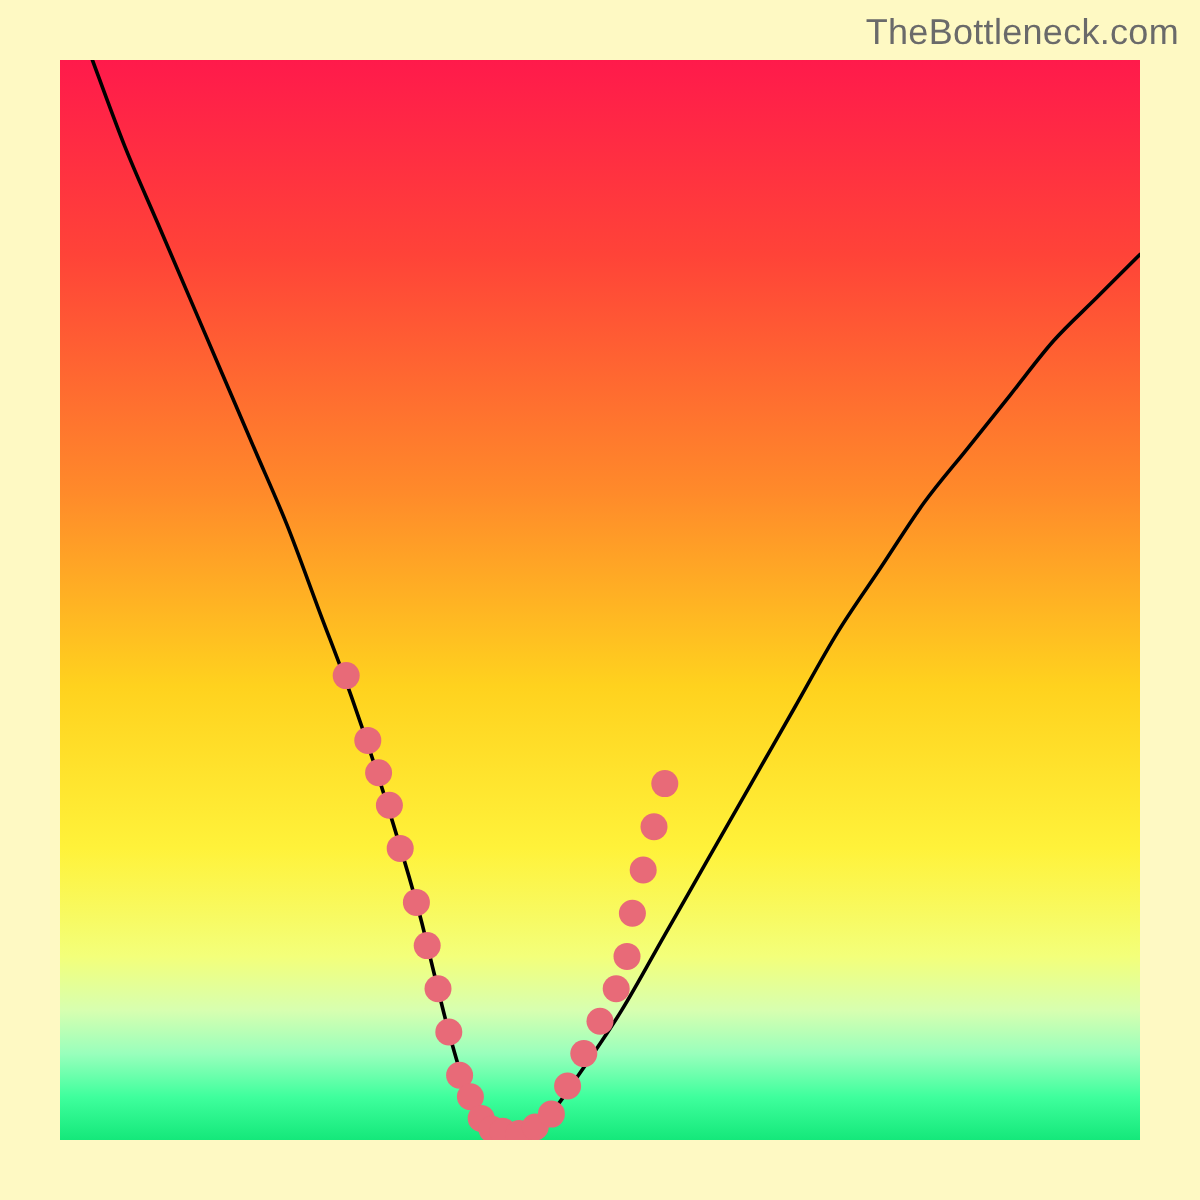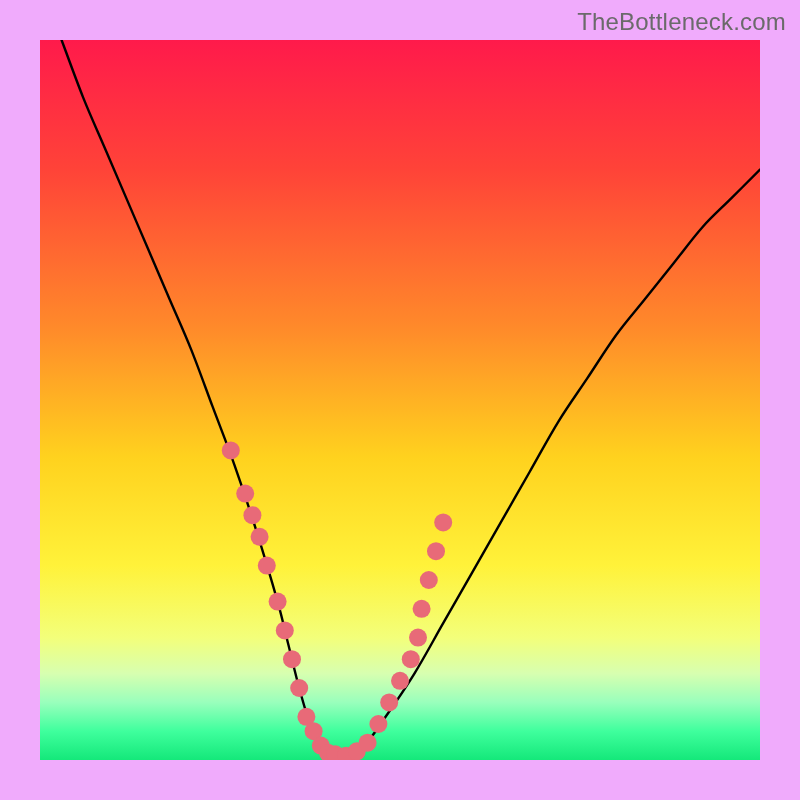--- a/index.html
+++ b/index.html
@@ -10,21 +10,21 @@
     background: #000;
     overflow: hidden;
     font-family: Arial, Helvetica, sans-serif;
   }
   .frame {
     position: absolute;
     top: 0;
     left: 0;
     width: 800px;
     height: 800px;
-    background: #f0abfc;
+    background: #fef9c3;
   }
   .plot-area {
     position: absolute;
     left: 40px;
     top: 40px;
     width: 720px;
     height: 720px;
     overflow: hidden;
   }
   .gradient-bg {

